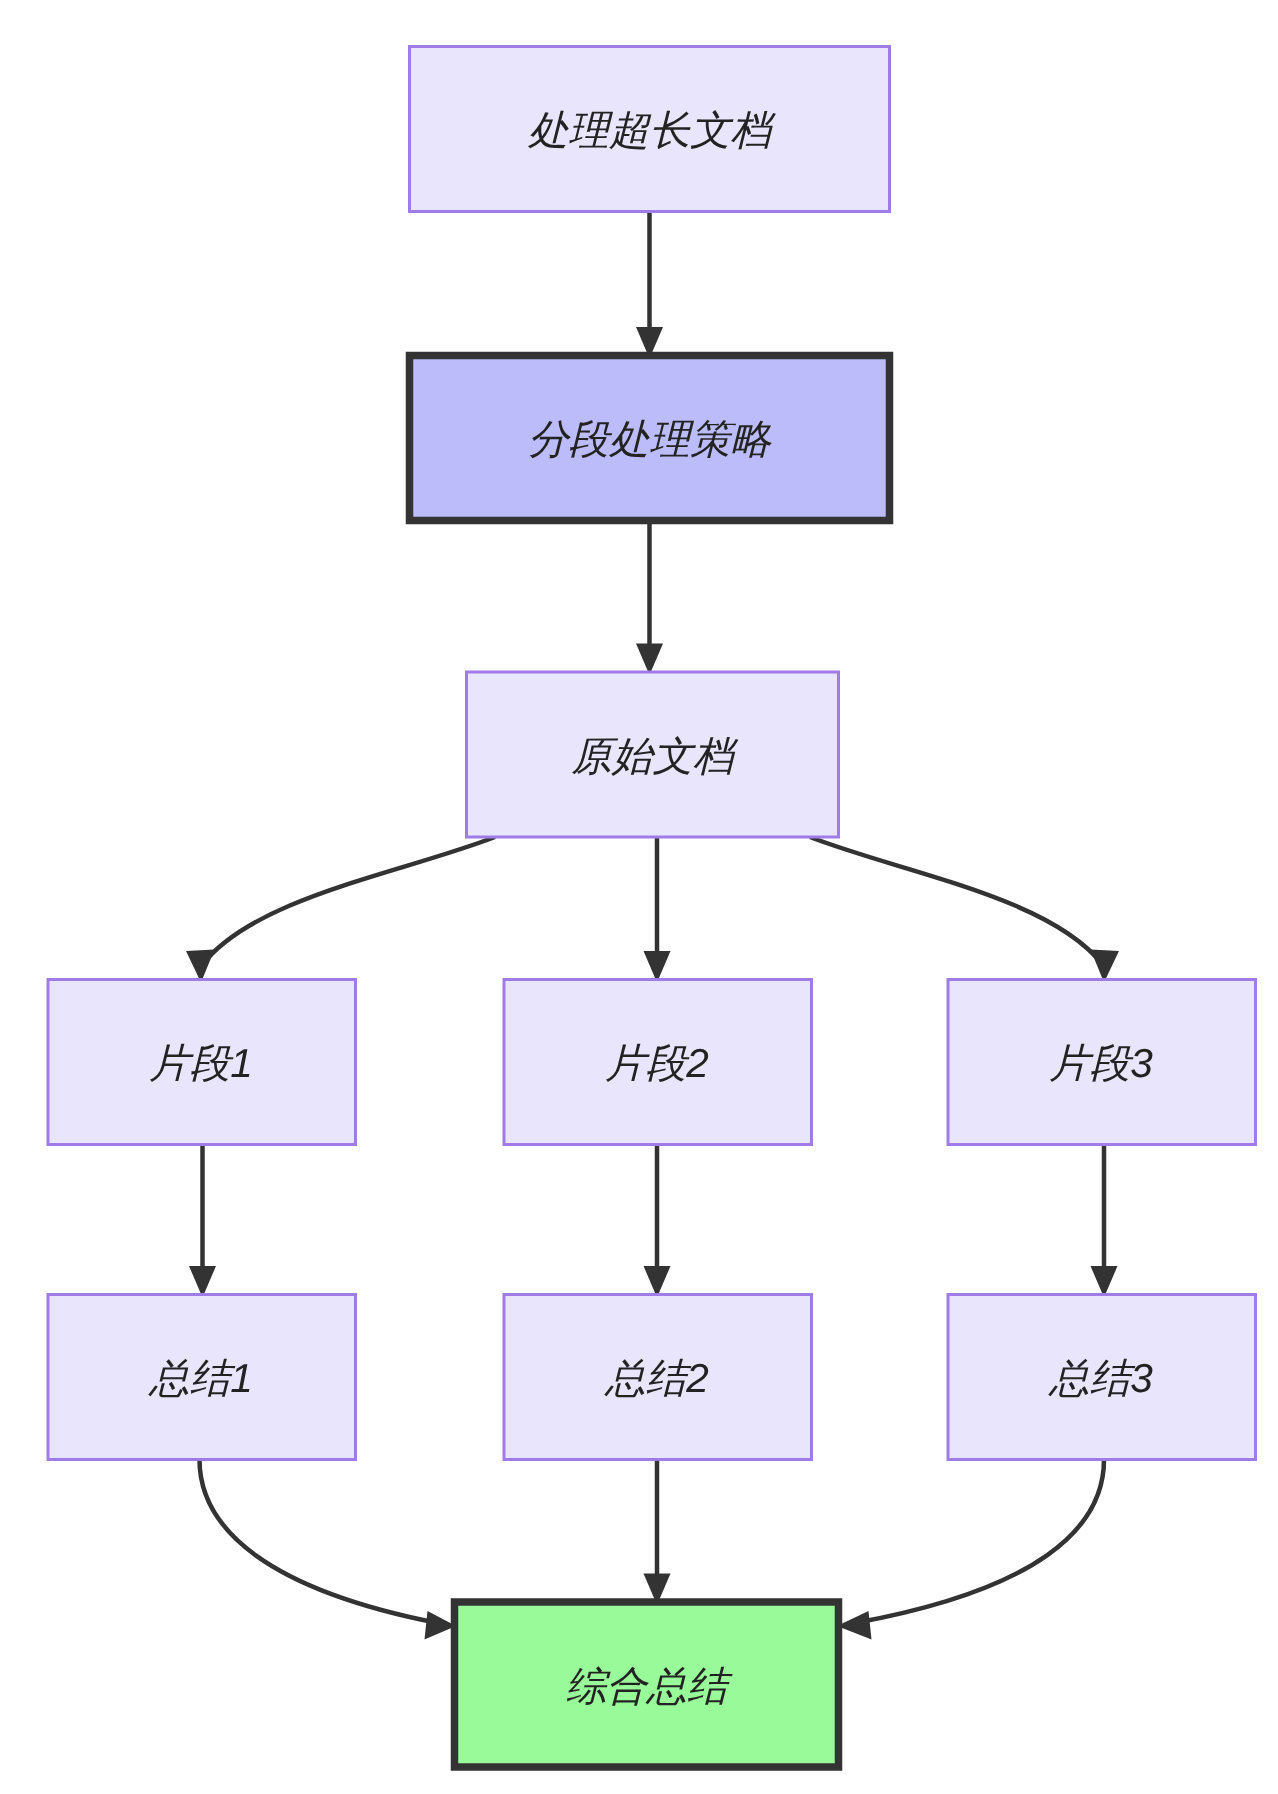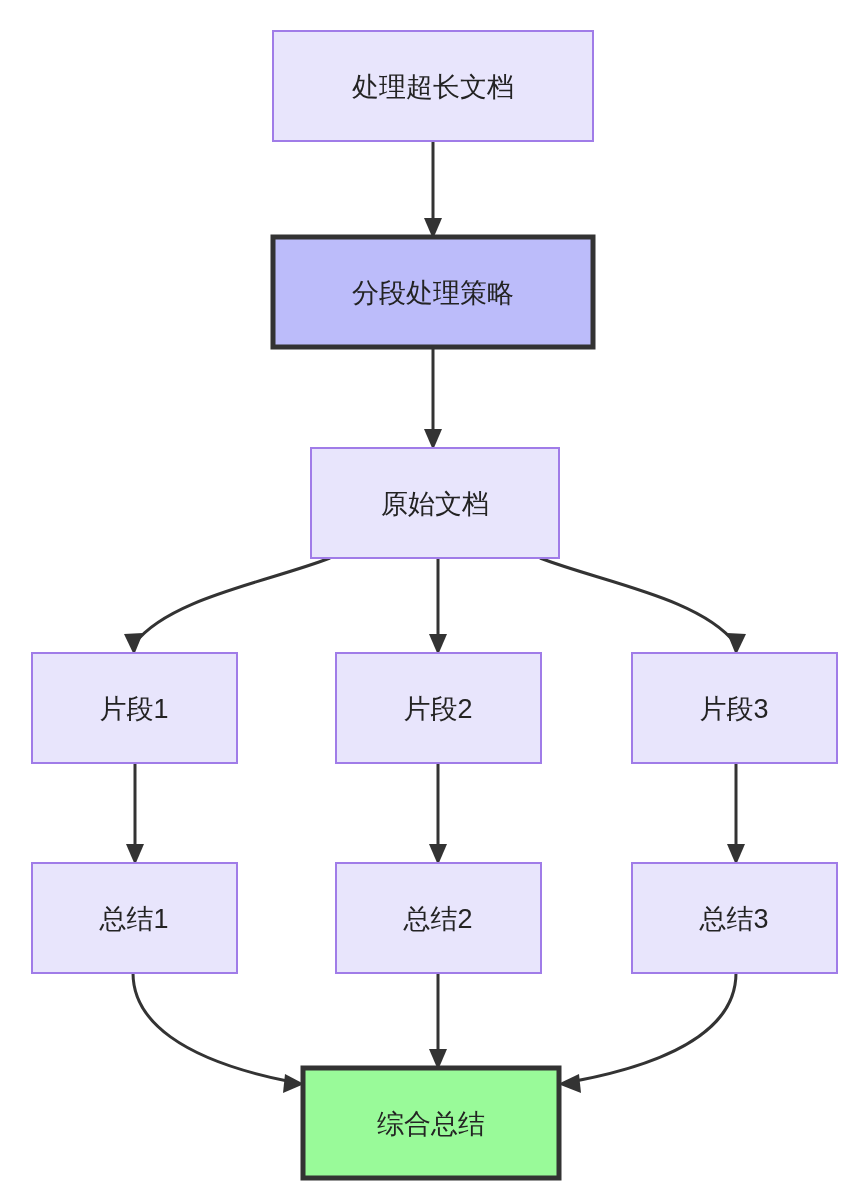--- a/index.html
+++ b/index.html
@@ -10,20 +10,21 @@
   body {
     width: 852px;
     height: 1196px;
     font-family: "Liberation Sans", "DejaVu Sans", sans-serif;
     overflow: hidden;
   }
   #diagram-root {
     position: relative;
     width: 816px;
     height: 1196px;
+    font-style: italic;
   }
   svg#flowchart {
     display: block;
     width: 852px;
     height: 1196px;
   }
   .node-rect {
     stroke-linejoin: miter;
   }
   .node-label {

